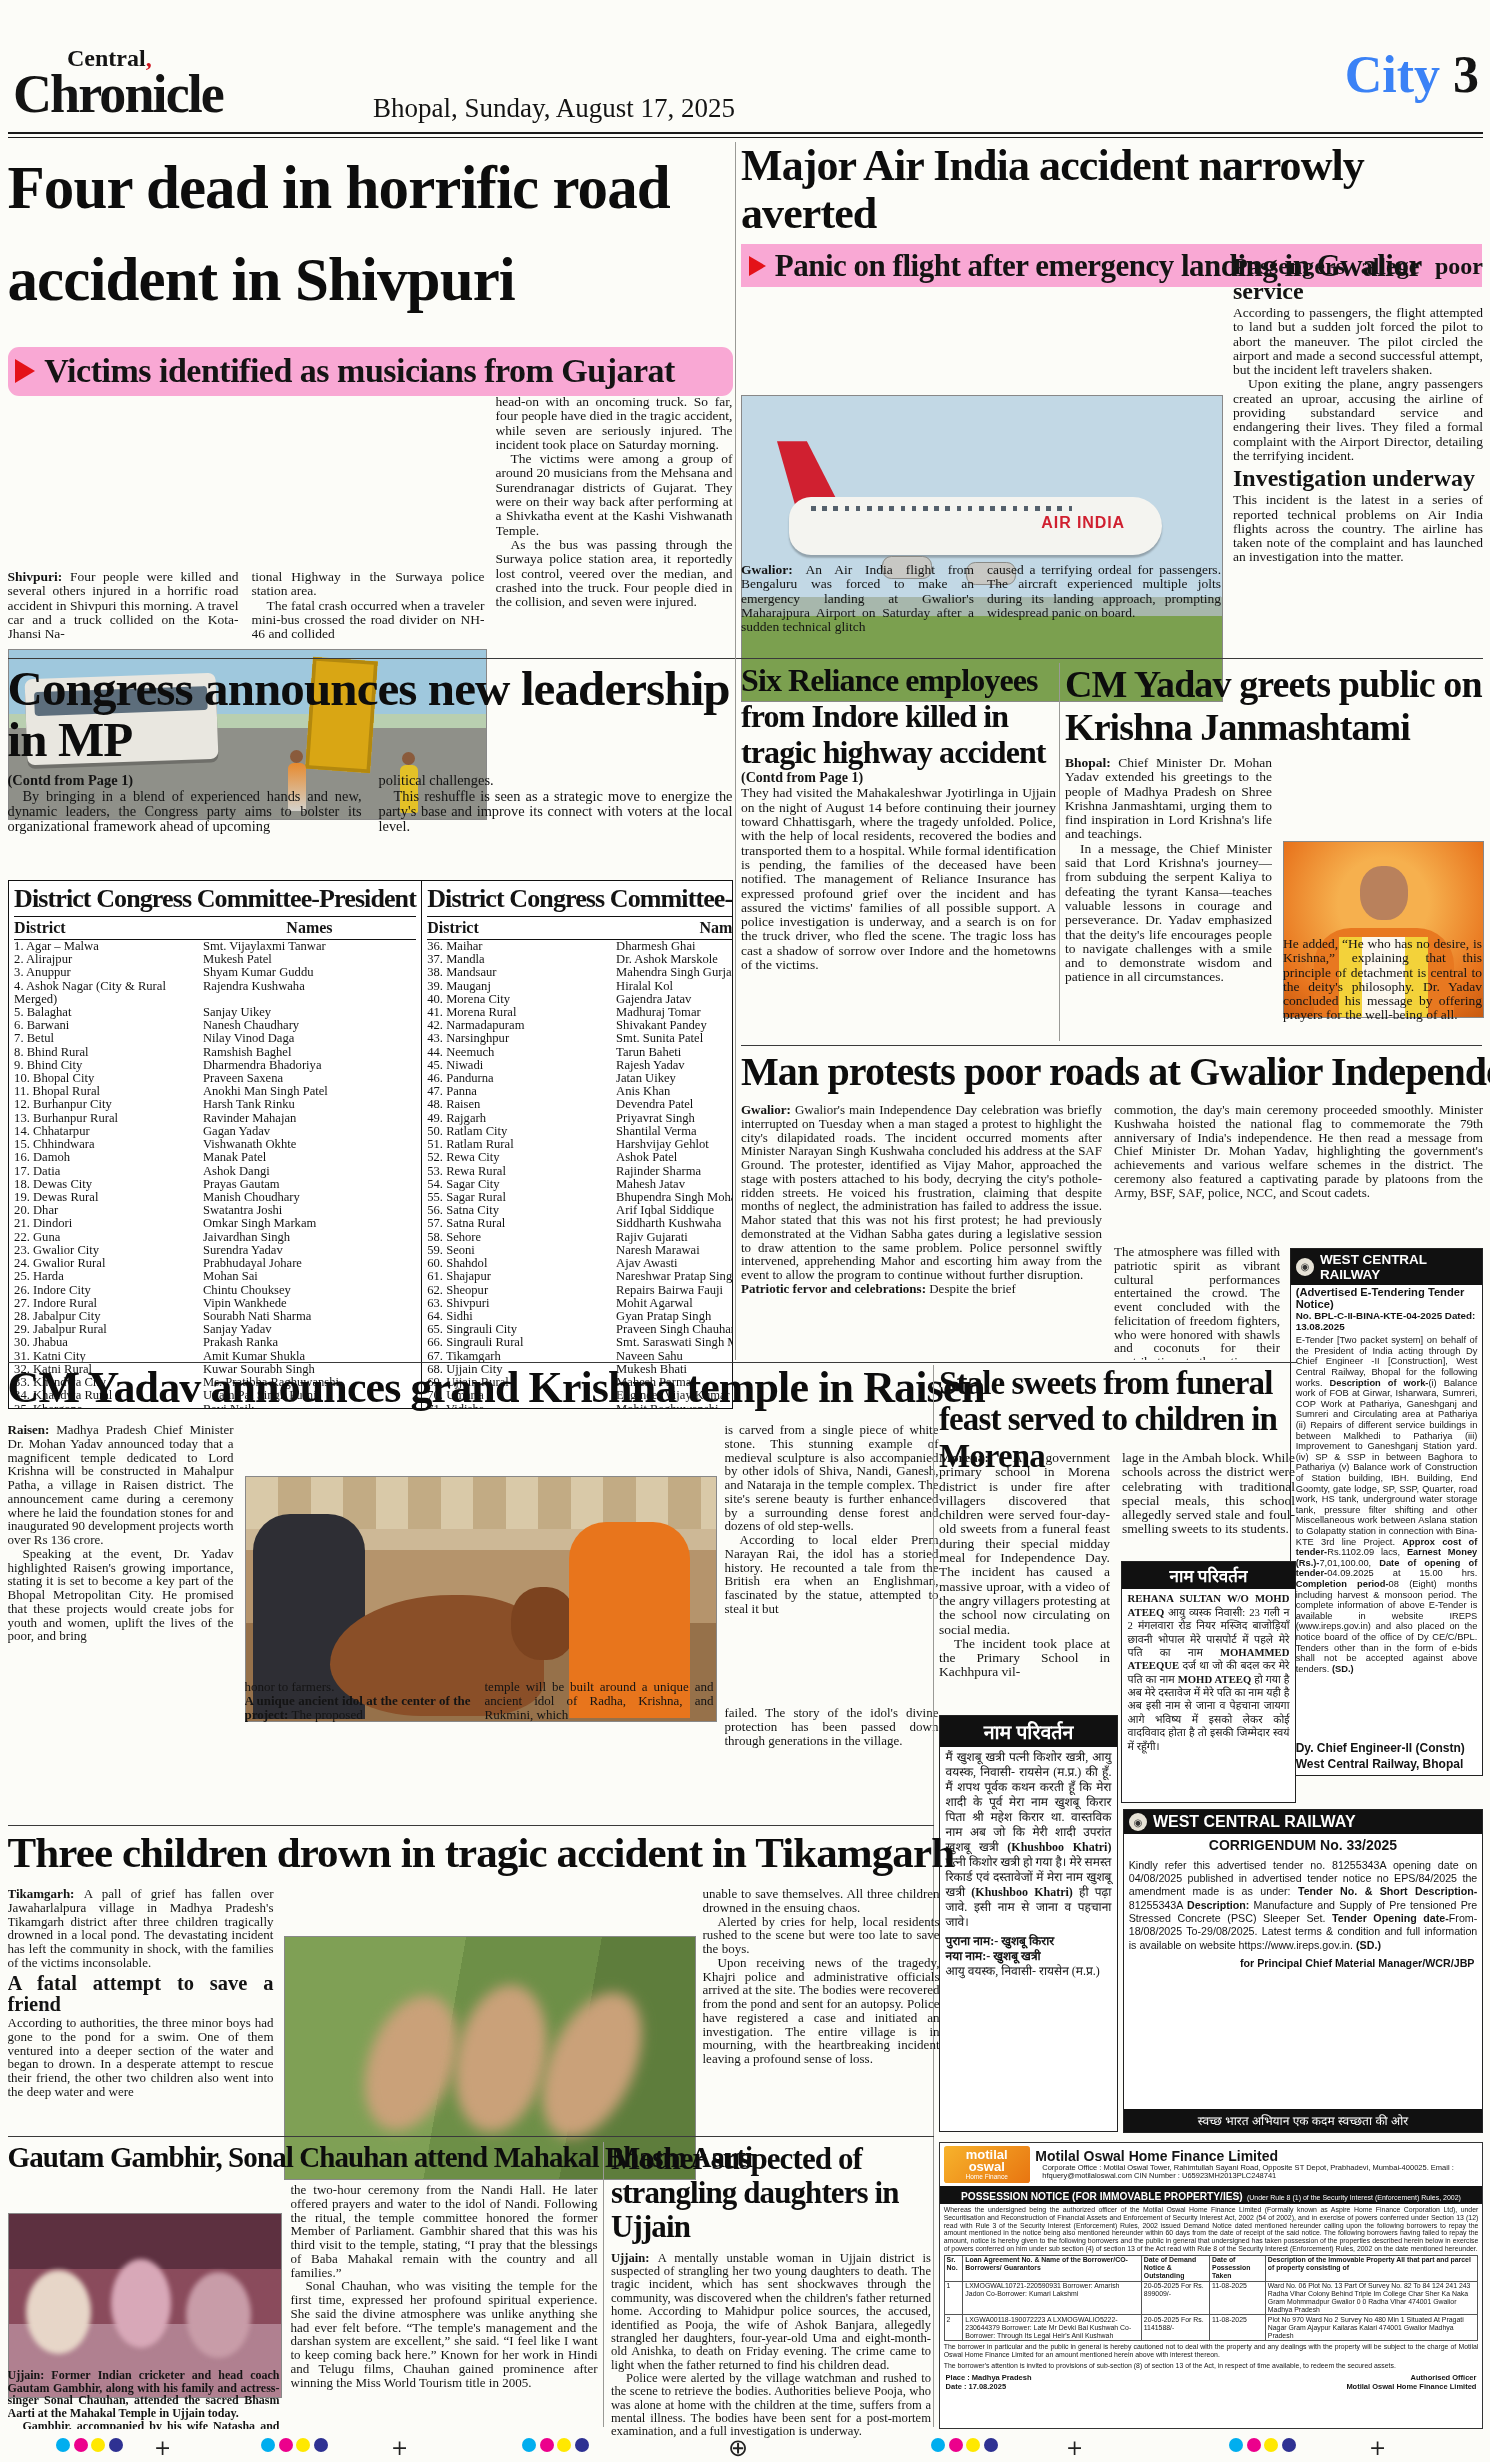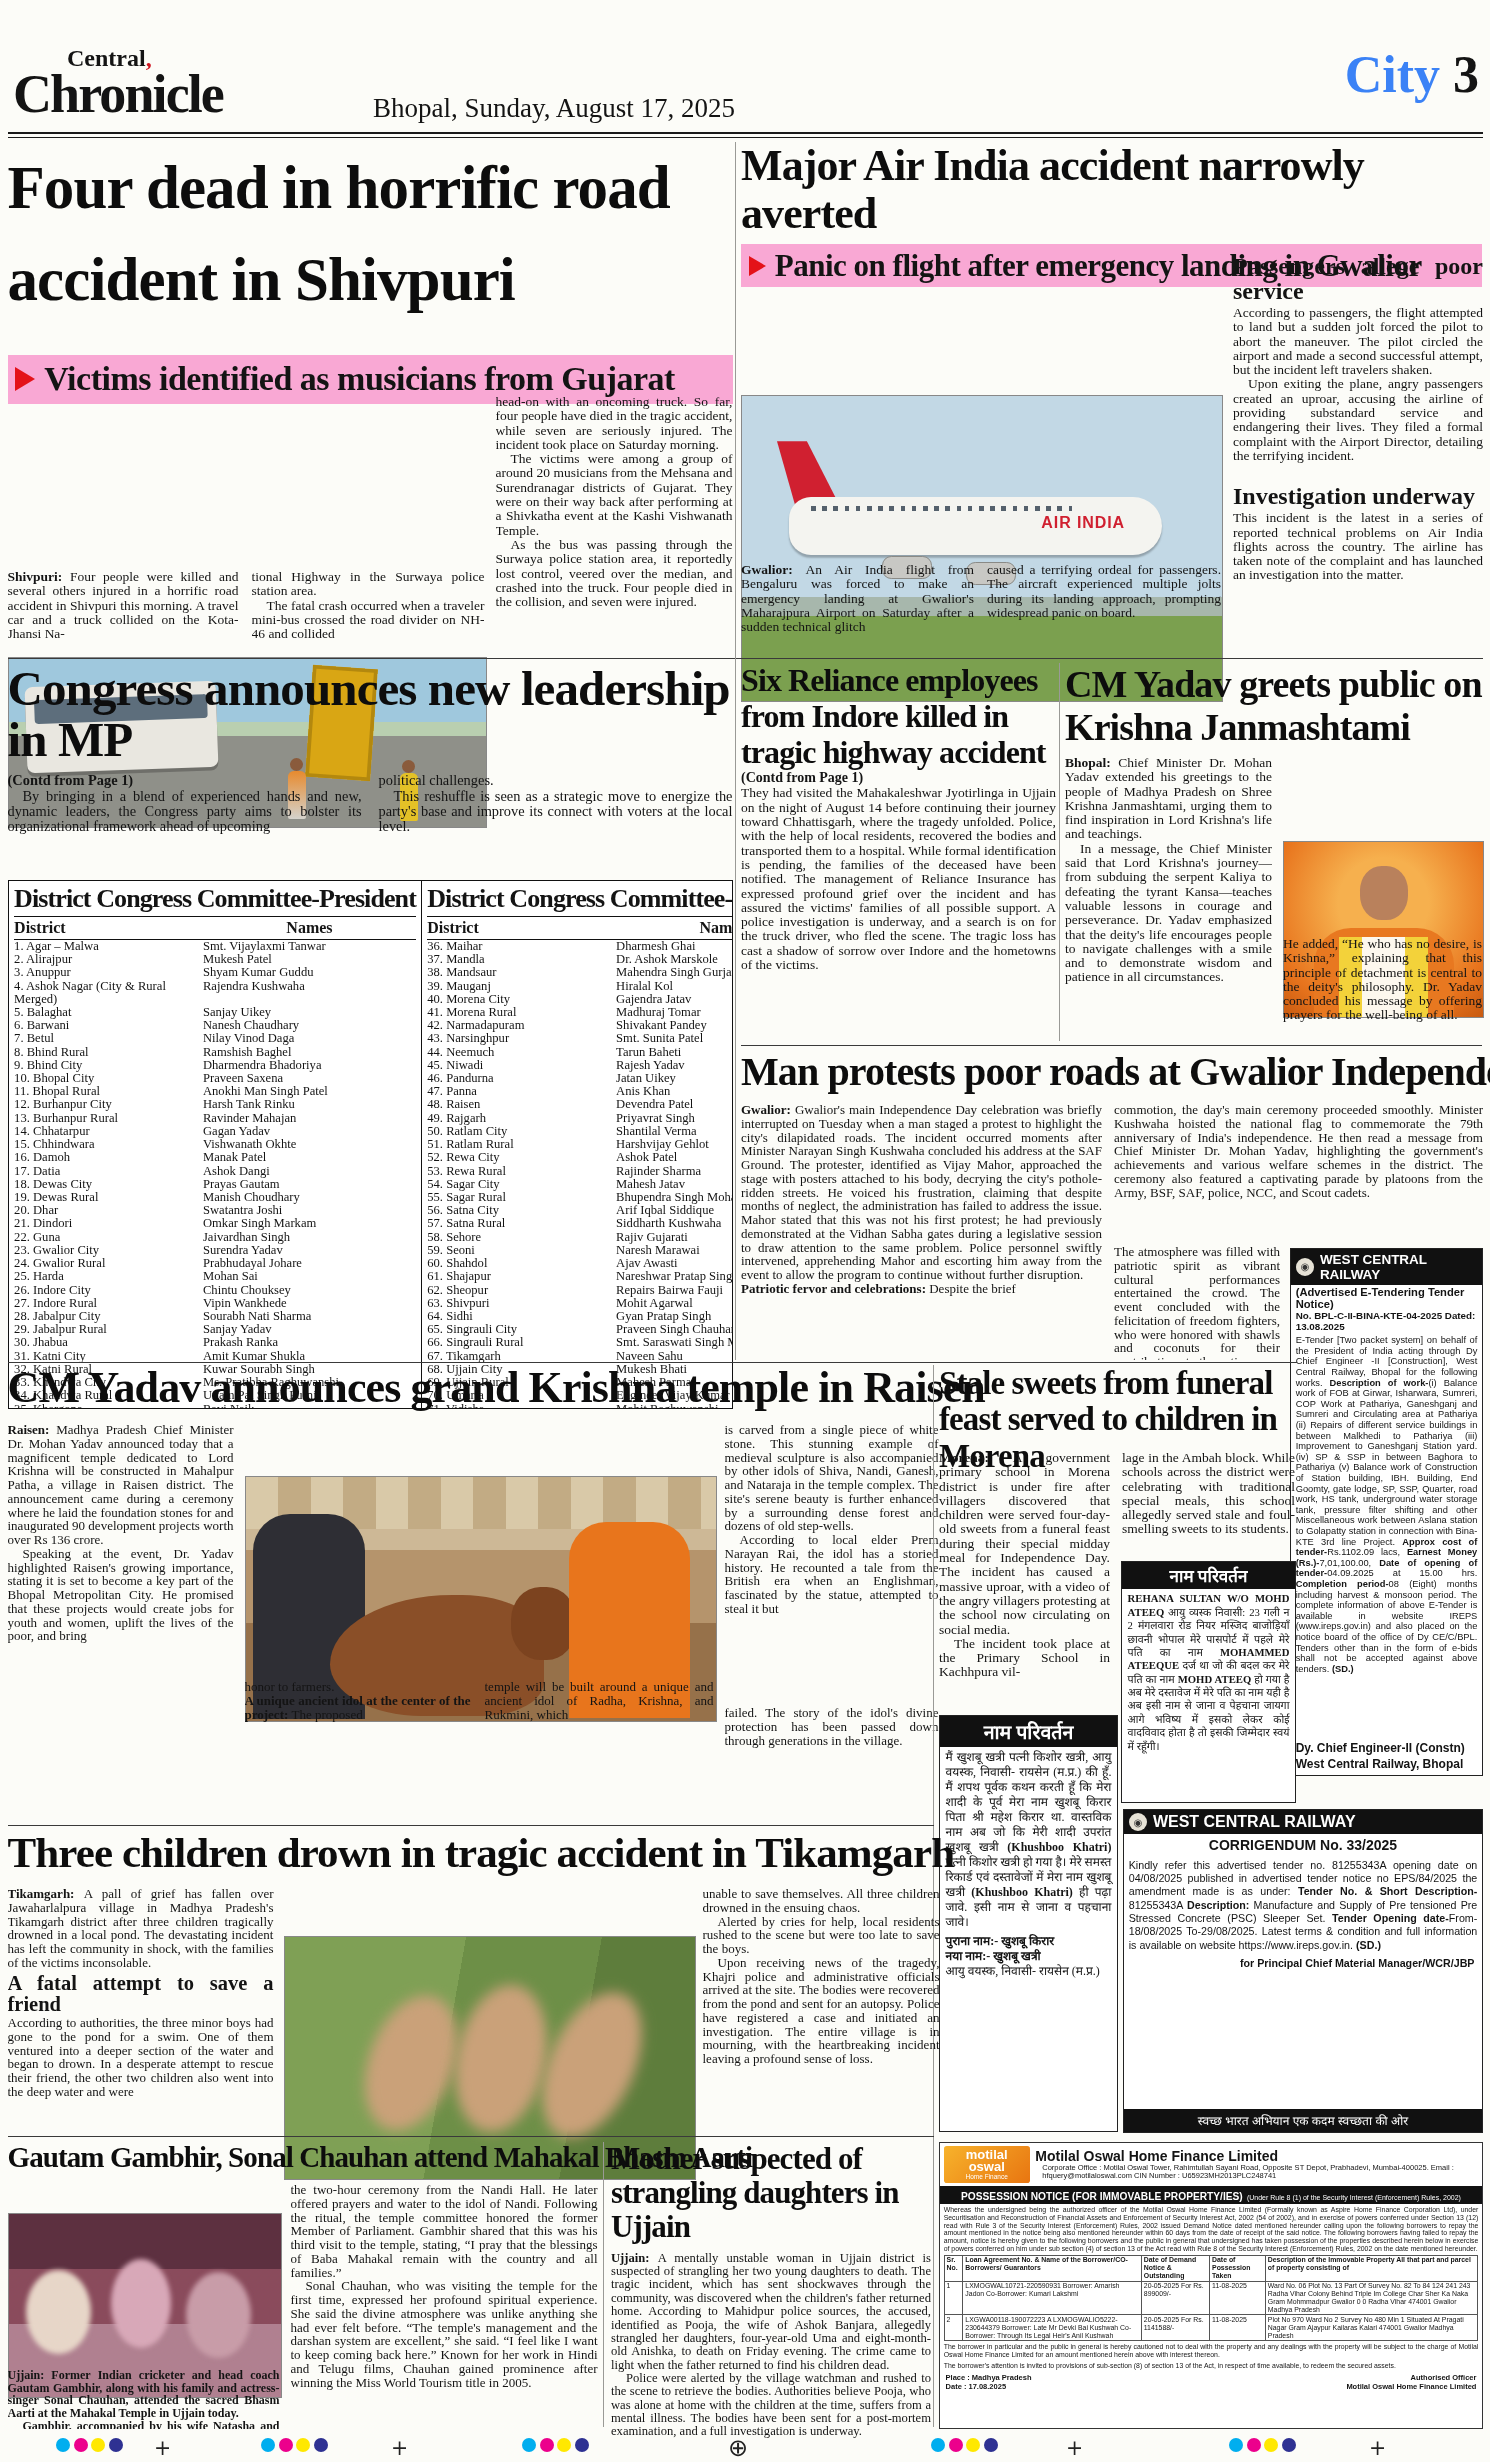--- a/index.html
+++ b/index.html
@@ -134,21 +134,21 @@
   <div class="abs dateline" style="left:373px;top:93px;">Bhopal, Sunday, August 17, 2025</div>
   <div class="abs citypage" style="left:1248px;top:45px;width:231px;">
     <span class="city">City</span>
     <span>3</span>
   </div>
   <div class="abs rule-thick" style="left:7.5px;top:132px;width:1475px;"></div>
   <div class="abs rule-thin" style="left:7.5px;top:137px;width:1475px;"></div>
 
   <div class="abs" style="left:7.5px;top:142px;width:725px;height:515px;">
     <div class="hl" style="font-size:61px;line-height:1.5;line-height:92px;height:190px;">Four dead in horrific road accident in Shivpuri</div>
-    <div class="kicker" style="margin-top:23px;height:45px;">
+    <div class="kicker" style="margin-top:15px;height:45px;border-radius:11px;">
       <span class="tri"></span>
       <span class="ktext" style="font-size:34px;">Victims identified as musicians from Gujarat</span>
     </div>
     <div class="abs photo crash" style="left:0;top:253px;width:477px;height:169px;">
       <div class="bus">
           <div class="win"></div>
         </div>
       <div class="crane"></div>
       <div class="person" style="left:279px;bottom:7.5px;background:linear-gradient(#e78a2e,#d4d2cc);"></div>
       <div class="person" style="left:391px;bottom:5.6px;background:#e3c127;"></div>
@@ -181,21 +181,21 @@
       </div>
       <div class="engine" style="left:140px;top:160px;"></div>
       <div class="engine" style="left:224px;top:166px;"></div>
     </div>
     <div class="abs btxt clip" style="left:492px;top:108px;width:250px;height:407px;">
       <div class="subhead" style="font-size:24px;line-height:1.05;">Passengers allege poor service</div>
       <div class="btxt">
           <p>According to passengers, the flight attempted to land but a sudden jolt forced the pilot to abort the maneuver. The pilot circled the airport and made a second successful attempt, but the incident left travelers shaken.</p>
           <p>Upon exiting the plane, angry passengers created an uproar, accusing the airline of providing substandard service and endangering their lives. They filed a formal complaint with the Airport Director, detailing the terrifying incident.</p>
         </div>
-      <div class="subhead" style="font-size:24px;line-height:1.05;margin-top:21px;">Investigation underway</div>
+      <div class="subhead" style="font-size:24px;line-height:1.05;margin-top:3px;">Investigation underway</div>
       <div class="btxt">
           <p>This incident is the latest in a series of reported technical problems on Air India flights across the country. The airline has taken note of the complaint and has launched an investigation into the matter.</p>
         </div>
     </div>
     <div class="abs btxt clip" style="left:0;top:421px;width:233px;height:93px;">
         <p><b>Gwalior: </b>An Air India flight from Bengaluru was forced to make an emergency landing at Gwalior's Maharajpura Airport on Saturday after a sudden technical glitch</p>
       </div>
     <div class="abs btxt clip" style="left:246px;top:421px;width:234px;height:93px;">
         <p>caused a terrifying ordeal for passengers. The aircraft experienced multiple jolts during its landing approach, prompting widespread panic on board.</p>
       </div>

